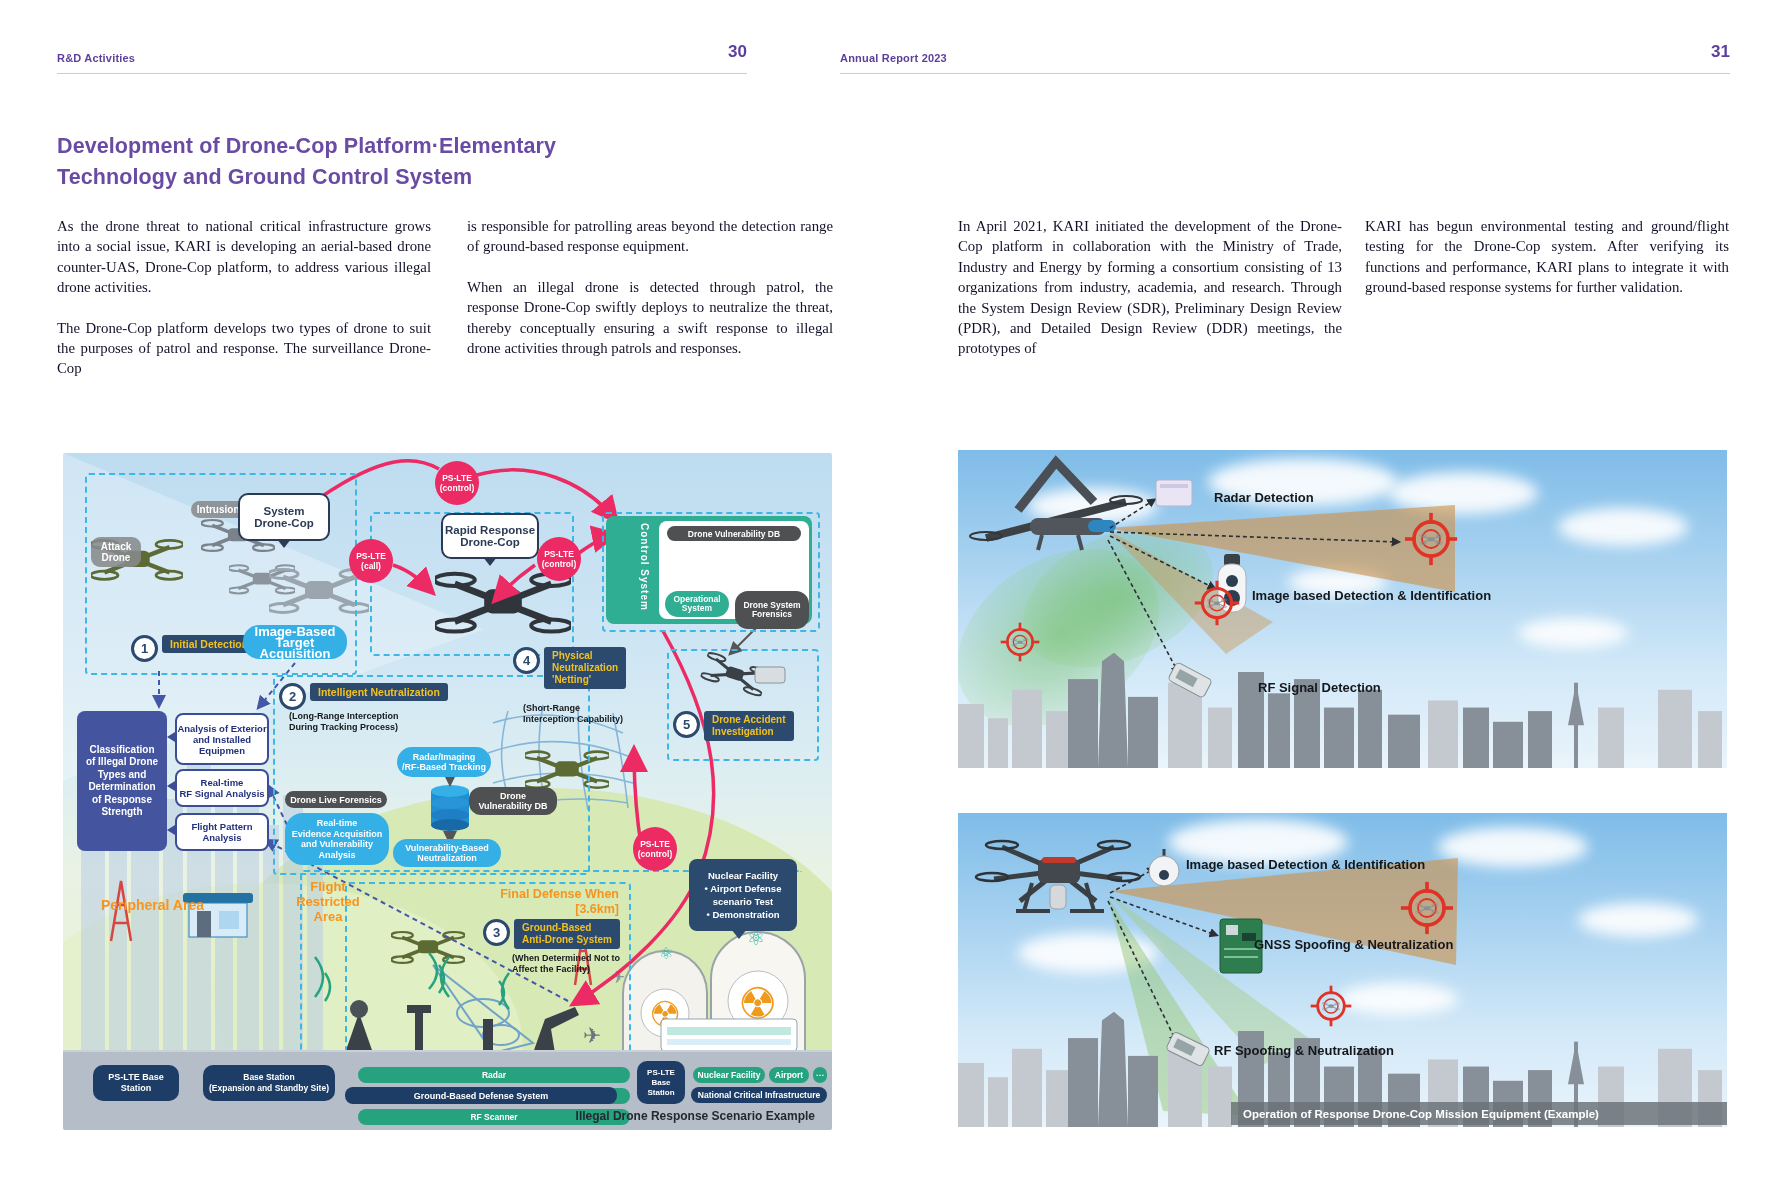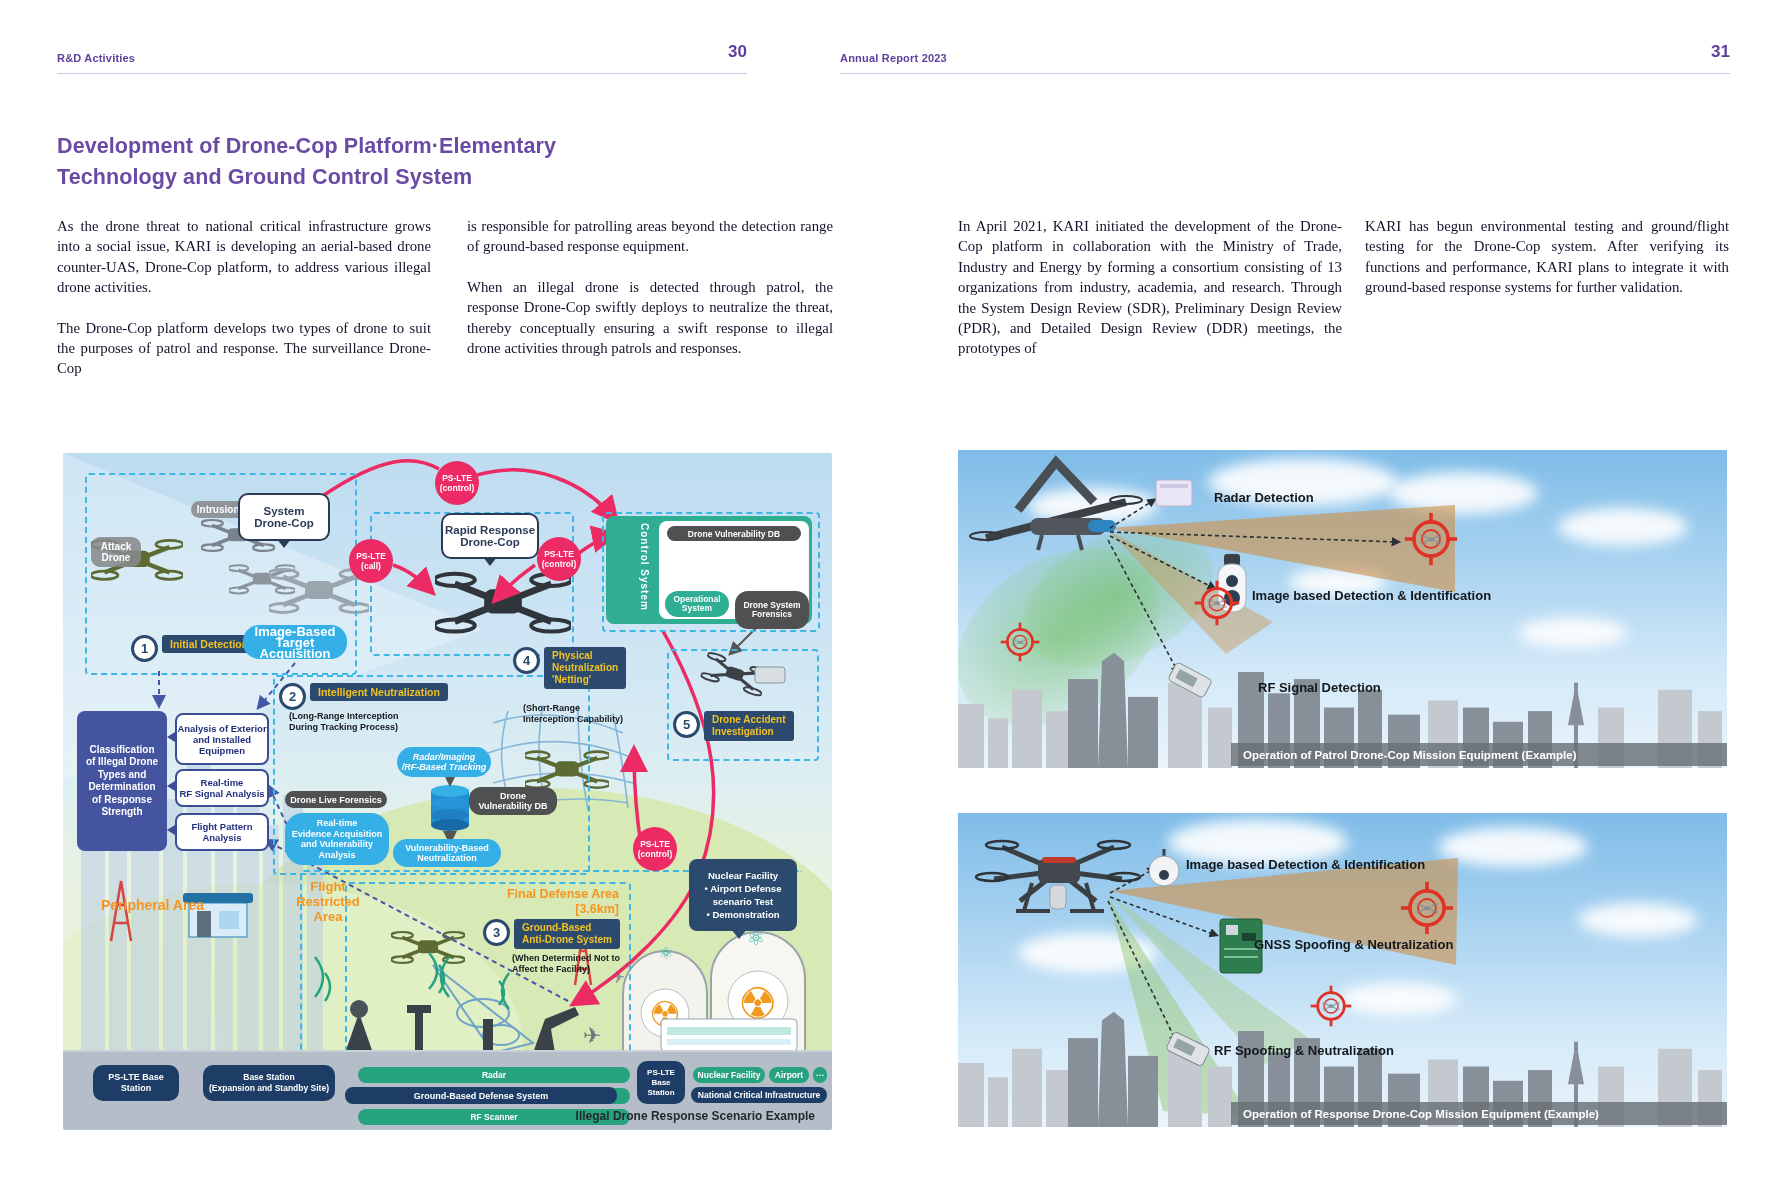--- a/index.html
+++ b/index.html
@@ -360,21 +360,21 @@
       <span class="stepnum">2</span>
       <span class="steplbl" style="font-size:10.5px;">Intelligent Neutralization</span>
     </div>
     <div class="abs stepsub pl" style="left:226px;top:258px;font-size:9px;line-height:11px;">(Long-Range Interception
 During Tracking Process)</div>
     <div class="abs darkpill" style="left:222px;top:338px;width:102px;height:17px;font-size:9px;border-radius:9px;">Drone Live Forensics</div>
     <div class="abs bluepill pl" style="left:222px;top:360px;width:104px;height:52px;font-size:9px;line-height:10.5px;border-radius:18px;">Real-time
 Evidence Acquisition
 and Vulnerability
 Analysis</div>
-    <div class="abs bluepill pl" style="left:334px;top:294px;width:94px;height:30px;font-size:9px;line-height:10.5px;font-style:italic;">Radar/Imaging
+    <div class="abs bluepill pl" style="left:334px;top:294px;width:94px;height:30px;font-size:9px;line-height:10.5px;">Radar/Imaging
 /RF-Based Tracking</div>
     <div class="abs darkpill pl" style="left:406px;top:334px;width:88px;height:28px;font-size:9px;line-height:10.5px;">Drone
 Vulnerability DB</div>
     <div class="abs bluepill pl" style="left:330px;top:386px;width:108px;height:28px;font-size:9px;line-height:10.5px;">Vulnerability-Based
 Neutralization</div>
 
     <div class="abs step" style="left:450px;top:194px;">
       <span class="stepnum">4</span>
       <span class="steplbl pl" style="font-size:10px;line-height:12px;">Physical
 Neutralization
@@ -386,21 +386,21 @@
     <div class="abs step" style="left:610px;top:258px;">
       <span class="stepnum">5</span>
       <span class="steplbl pl" style="font-size:10px;line-height:12px;">Drone Accident
 Investigation</span>
     </div>
 
     <div class="abs area" style="left:38px;top:444px;font-size:14px;">Peripheral Area</div>
     <div class="abs area pl" style="left:228px;top:426px;width:74px;font-size:13px;line-height:15px;text-align:center;">Flight
 Restricted
 Area</div>
-    <div class="abs area pl" style="left:414px;top:434px;width:142px;font-size:12.5px;line-height:15px;text-align:right;">Final Defense Area
+    <div class="abs area pl" style="left:414px;top:434px;width:142px;font-size:12.5px;line-height:15px;text-align:right;">Final Defense When
 [3.6km]</div>
 
     <div class="abs step" style="left:420px;top:466px;">
       <span class="stepnum">3</span>
       <span class="steplbl pl" style="font-size:10px;line-height:12px;">Ground-Based
 Anti-Drone System</span>
     </div>
     <div class="abs stepsub pl" style="left:449px;top:500px;font-size:9px;line-height:11px;">(When Determined Not to
 Affect the Facility)</div>
 
@@ -492,21 +492,20 @@
         <rect x="212" y="220" width="40" height="20" rx="4" fill="#dfe3e6" stroke="#7f8c8d"></rect>
         <rect x="218" y="225" width="20" height="10" fill="#95a5a6"></rect>
       </g>
       <use href="#xh" x="42" y="172" width="40" height="40"></use>
       <use href="#xh" x="236" y="130" width="46" height="46"></use>
       <use href="#xh" x="446" y="62" width="54" height="54"></use>
     </svg>
     <div class="abs imglabel" style="left:256px;top:40px;">Radar Detection</div>
     <div class="abs imglabel" style="left:294px;top:138px;">Image based Detection &amp; Identification</div>
     <div class="abs imglabel" style="left:300px;top:230px;">RF Signal Detection</div>
-    <div class="photocap" style="width:470px;">Operation of Patrol Drone-Cop Mission Equipment (Example)</div>
   </div>
 
   <div class="photo" style="left:958px;top:813px;height:314px;">
     <div class="abs cloud" style="left:210px;top:6px;width:180px;height:46px;"></div>
     <div class="abs cloud" style="left:480px;top:14px;width:150px;height:40px;"></div>
     <div class="abs cloud" style="left:60px;top:120px;width:140px;height:40px;"></div>
     <div class="abs cloud" style="left:620px;top:90px;width:120px;height:34px;"></div>
     <div class="abs cloud" style="left:380px;top:170px;width:120px;height:32px;"></div>
     <svg class="abs" style="left:0;top:0;" width="764" height="314">
       <defs>

